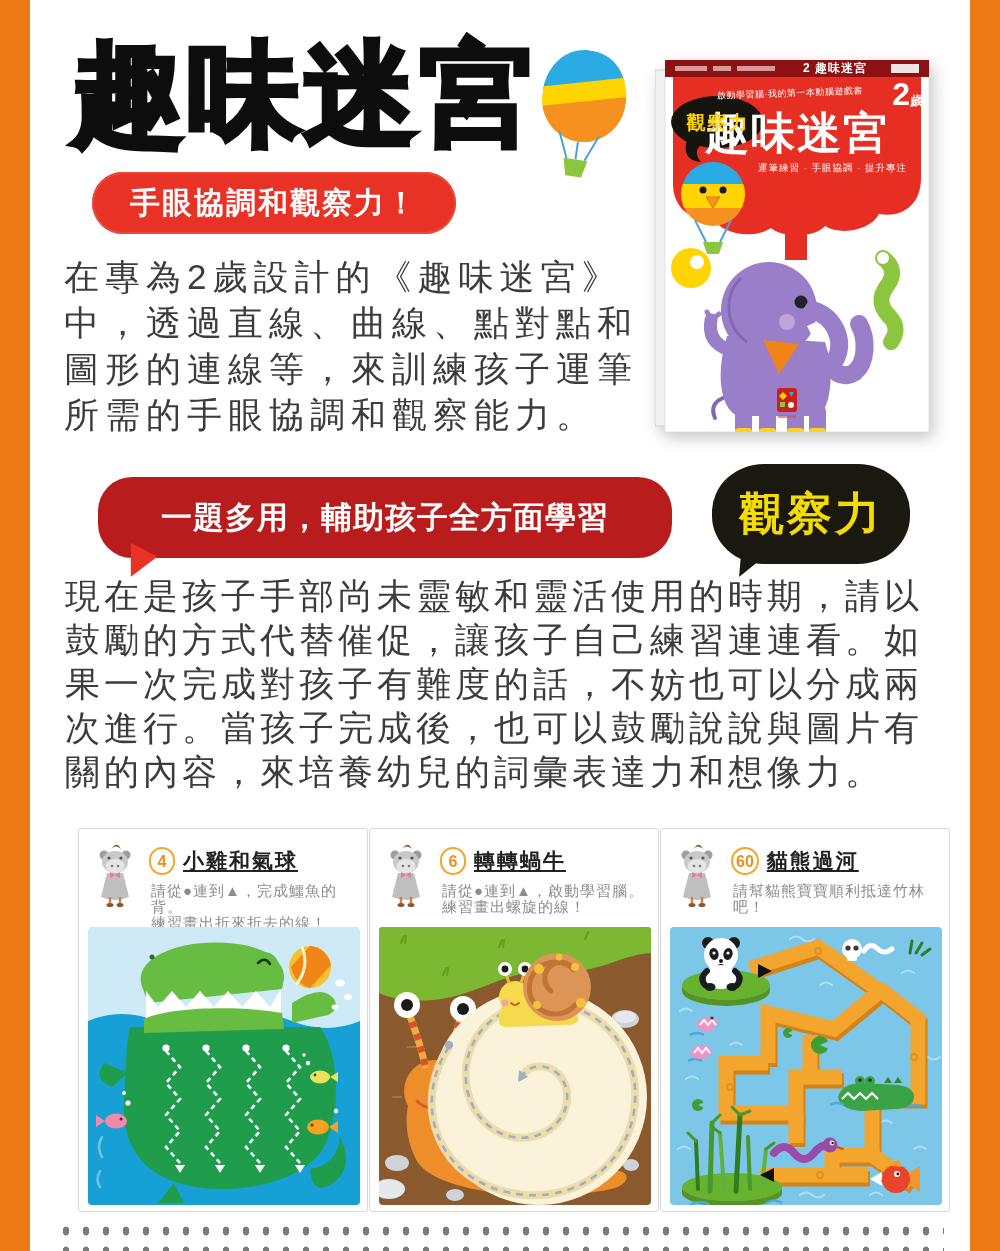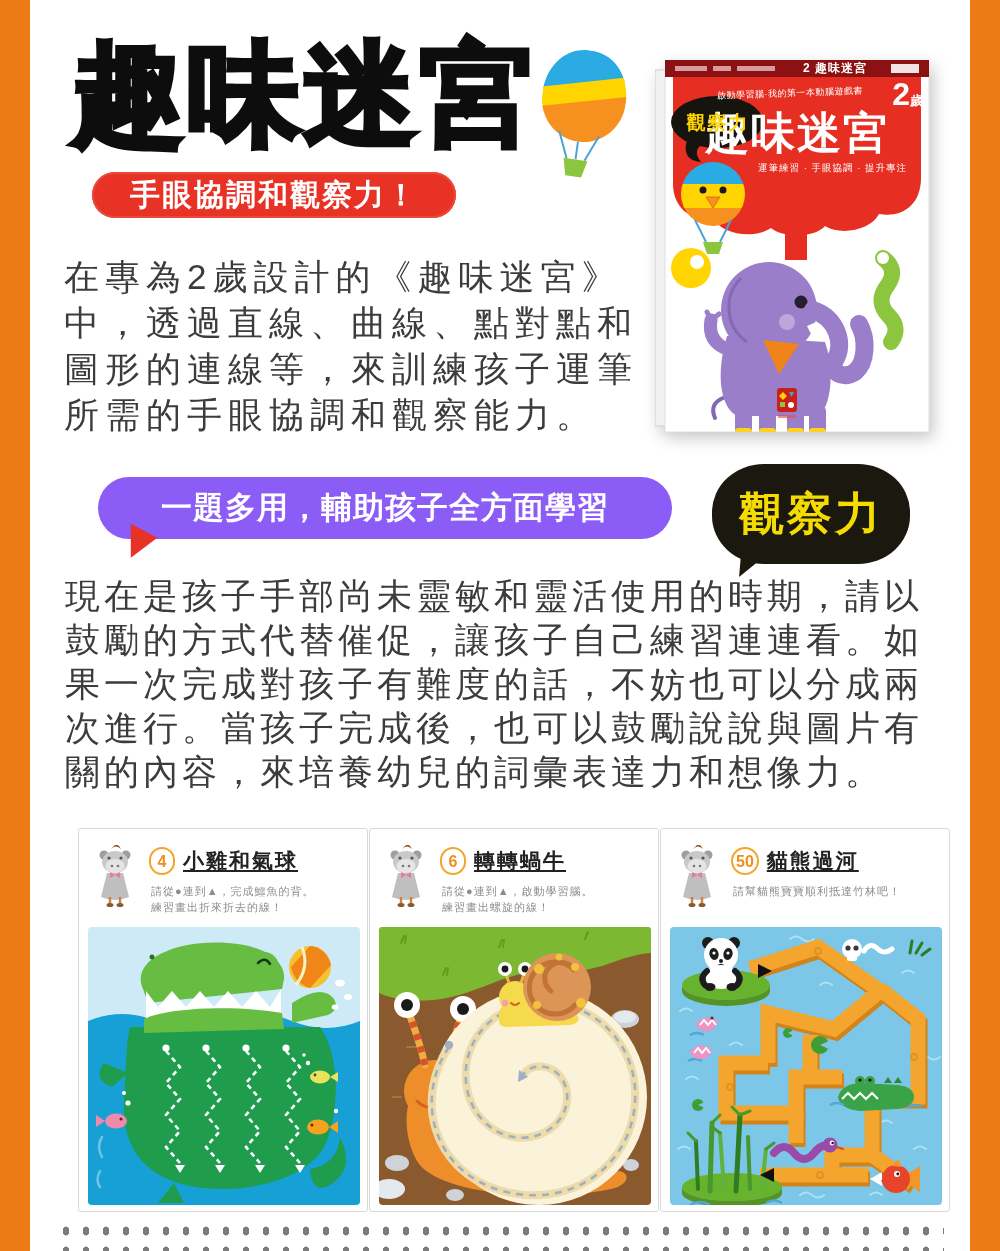--- a/index.html
+++ b/index.html
@@ -7,25 +7,25 @@
         font-family:"Liberation Sans","DejaVu Sans",sans-serif;}
   .frame{position:absolute;top:0;width:30px;height:1251px;background:#EC7A15;}
   .frame.left{left:0;} .frame.right{right:0;}
 
   
   .main-title{position:absolute;left:72px;top:28px;font-size:112px;line-height:1.2;
       font-weight:900;color:#0d0d0d;letter-spacing:4px;-webkit-text-stroke:5px #0d0d0d;}
   .balloon-svg{position:absolute;left:537px;top:46px;}
 
   
-  .badge1{position:absolute;left:92px;top:172px;width:364px;height:46px;background:#E73225;
+  .badge1{position:absolute;left:92px;top:172px;width:364px;height:62px;background:#E73225;
       border-radius:31px;display:flex;align-items:center;justify-content:center;
       color:#fff;font-size:30px;font-weight:bold;letter-spacing:2px;
       box-shadow:0 0 0 2px #e84a3a inset;}
-  .badge2{position:absolute;left:98px;top:477px;width:574px;height:62px;background:#8b5cf6;
+  .badge2{position:absolute;left:98px;top:477px;width:574px;height:81px;background:#b91c1c;
       border-radius:34px;display:flex;align-items:center;justify-content:center;
       color:#fff;font-size:31px;font-weight:bold;letter-spacing:1px;}
   .badge2:after{content:"";position:absolute;left:24px;bottom:-20px;width:0;height:0;
       border-left:16px solid transparent;border-right:14px solid transparent;
       border-top:30px solid #E73225;transform:rotate(28deg);}
 
   
   .black-bubble{position:absolute;left:712px;top:464px;width:198px;height:100px;background:#1B180F;
       border-radius:52px/48px;display:flex;align-items:center;justify-content:center;
       color:#F5DC00;font-size:45px;font-weight:900;letter-spacing:3px;}
@@ -54,21 +54,21 @@
   
   .card{position:absolute;top:828px;width:290px;height:384px;background:#fff;
       border:1px solid #d9d9d9;border-radius:3px;box-sizing:border-box;}
   .card.c1{left:78px;} .card.c2{left:369px;} .card.c3{left:660px;}
   .card .hippo{position:absolute;left:12px;top:16px;}
   .card .hdr{position:absolute;left:70px;top:18px;display:flex;align-items:center;gap:8px;}
   .num{display:inline-block;min-width:26px;height:28px;line-height:26px;padding:0 3px;
       border:2px solid #F3A62A;border-radius:18px;color:#EF8F1A;font-weight:bold;
       font-size:16px;text-align:center;box-sizing:border-box;}
   .card-title{font-size:21px;font-weight:bold;color:#222;letter-spacing:2px;text-decoration:underline;}
-  .instr{position:absolute;left:72px;top:54px;font-size:11px;color:#8C8C8C;line-height:16px;letter-spacing:1px;}
+  .instr{position:absolute;left:72px;top:54px;font-size:15px;color:#8C8C8C;line-height:16px;letter-spacing:1px;}
   .art{position:absolute;left:9px;top:98px;width:272px;height:278px;border-radius:4px;overflow:hidden;}
 
   
   .dots{position:absolute;left:62px;width:882px;height:10px;
       background:radial-gradient(ellipse 3.4px 4.6px at 4px 5px,#7B7B7B 97%,transparent 100%);
       background-size:20px 10px;background-repeat:repeat-x;}
   .dots.r1{top:1226px;} .dots.r2{top:1246px;}
 </style>
 </head>
 <body>
@@ -398,21 +398,21 @@
         <circle cx="27" cy="21" r="1.3" fill="#777"></circle>
       <path d="M16,28 L10,52 Q24,58 38,52 L32,28 Z" fill="#BFBFBF"></path>
       <polygon points="24,30 19,27 19,33" fill="#E87A9A"></polygon>
         <polygon points="24,30 29,27 29,33" fill="#E87A9A"></polygon>
       <line x1="19" y1="52" x2="19" y2="59" stroke="#C8824A" stroke-width="2.5"></line>
       <line x1="29" y1="52" x2="29" y2="59" stroke="#C8824A" stroke-width="2.5"></line>
       <ellipse cx="19" cy="60" rx="3.5" ry="2" fill="#8A5A2E"></ellipse>
         <ellipse cx="29" cy="60" rx="3.5" ry="2" fill="#8A5A2E"></ellipse>
     </svg>
     <div class="hdr">
-      <span class="num">50</span>
+      <span class="num">60</span>
       <span class="card-title">貓熊過河</span>
     </div>
     <div class="instr">
       <div>請幫貓熊寶寶順利抵達竹林吧！</div>
       <div></div>
     </div>
     <div class="art">
       <svg width="272" height="278" viewBox="0 0 272 278">
         <rect width="272" height="278" fill="#7CC6E8"></rect>
         <g stroke="#ADE0F4" stroke-width="2" fill="none" stroke-linecap="round">

